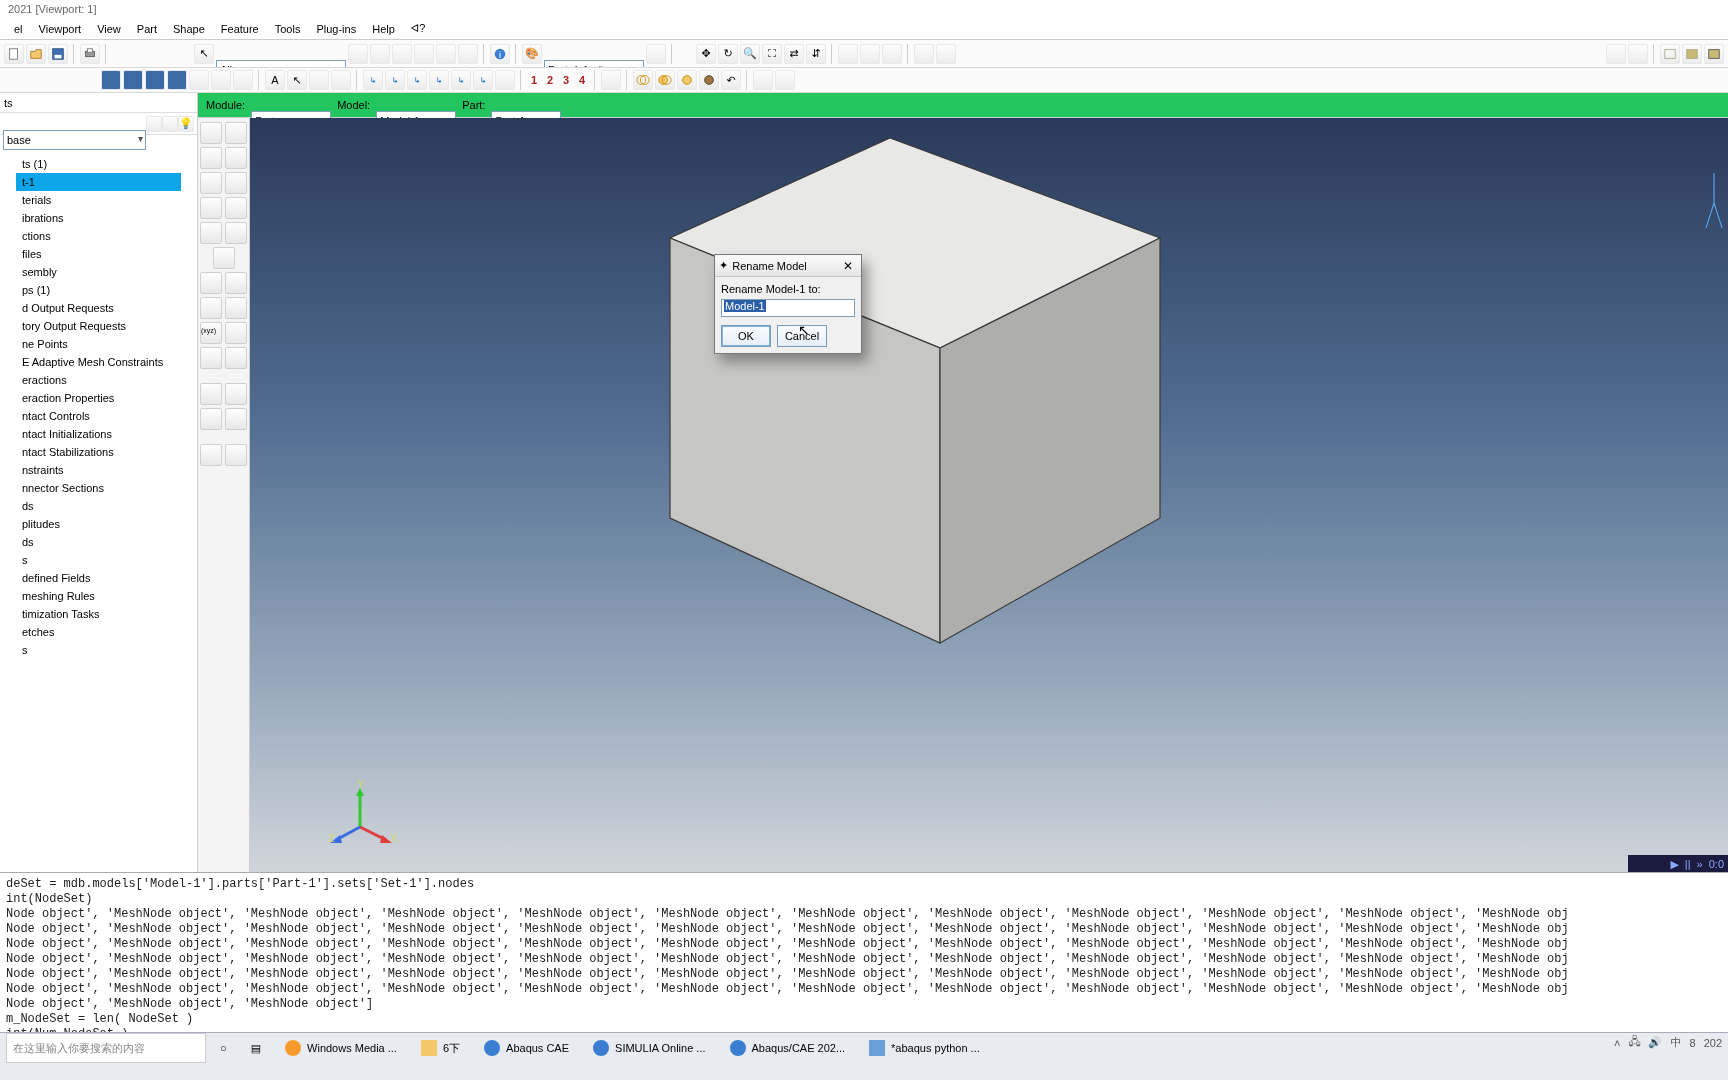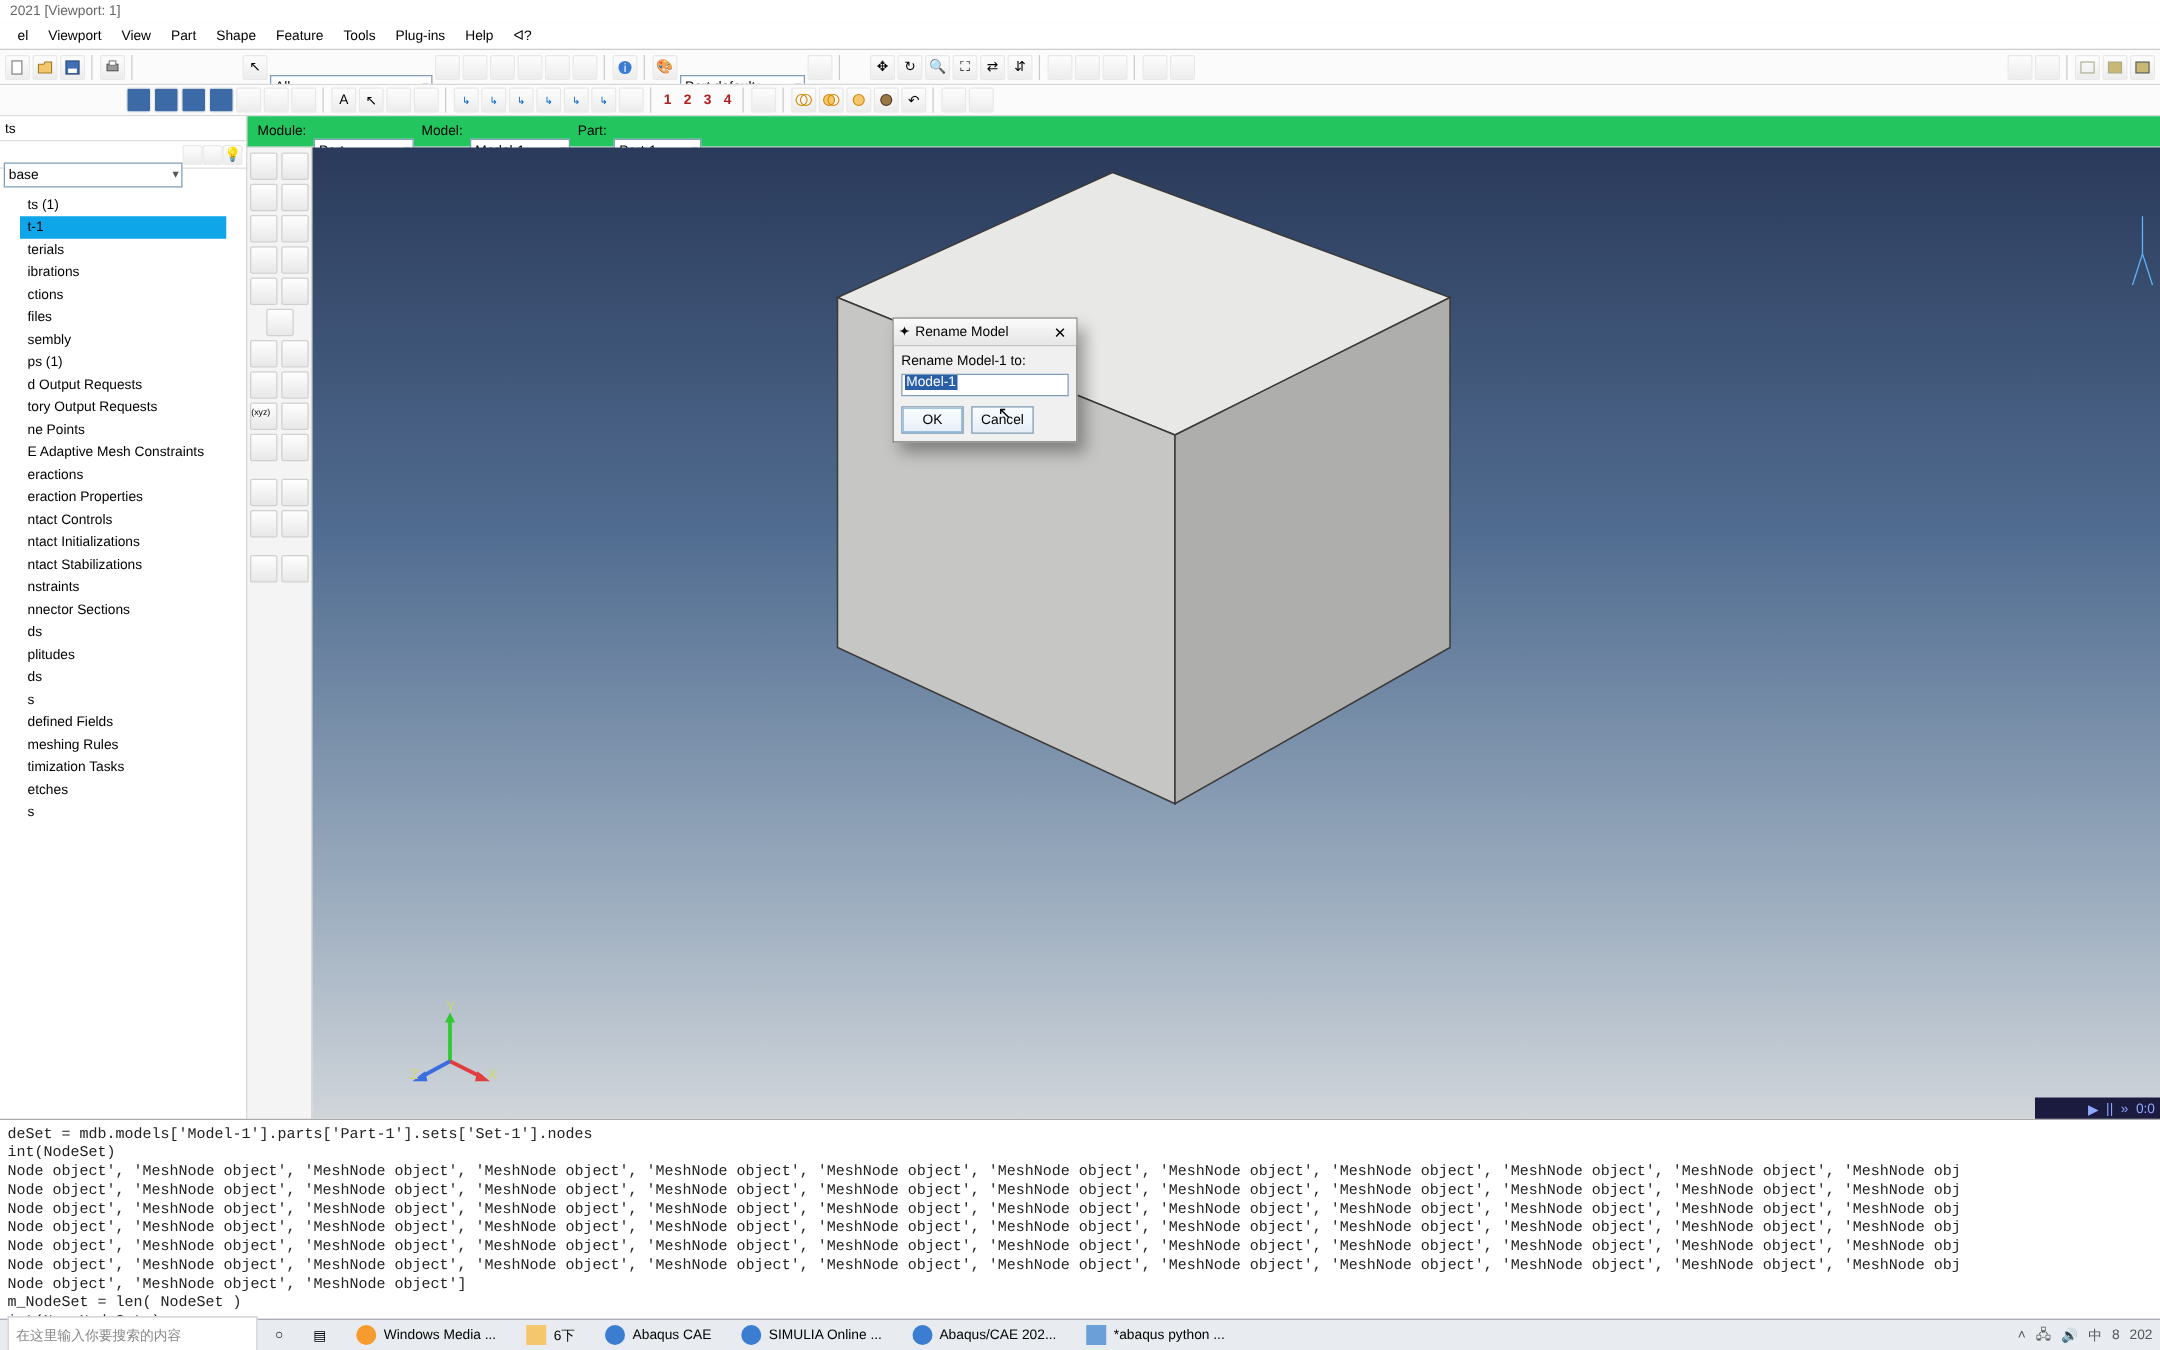--- a/index.html
+++ b/index.html
@@ -20,21 +20,21 @@
 .tree-item { padding:1px 2px 1px 6px; white-space:nowrap; cursor:default; line-height:16px;}
 .tree-item.sel { background:#0ea5e9;}
 .canvas-wrap { flex:1; display:flex; flex-direction:column;}
 .context-bar { height:25px; background:#22c55e; border-bottom:1px solid #ccc; display:flex; align-items:center; gap:6px; padding:0 8px;}
 .canvas-row { flex:1; display:flex; min-height:0;}
 .tool-palette { width:52px; background:#f4f4f4; border-right:1px solid #ccc; display:flex; flex-direction:column; align-items:center; gap:3px; padding:4px 2px;}
 .prow { display:flex; gap:3px;}
 .pbtn { width:22px; height:22px; border:1px solid #d0d0d0; background:linear-gradient(#fefefe,#e8e8e8); border-radius:2px;}
 .viewport { flex:1; position:relative; background:linear-gradient(#2a3a5a 0%, #516d91 40%, #97a9bc 75%, #d0d5da 100%); overflow:hidden;}
 .console { height:160px; background:#fff; border-top:1px solid #aaa; font-family:"Courier New",monospace; font-size:12px; padding:4px 6px; overflow:hidden; white-space:pre; color:#222; line-height:1.25;}
-.taskbar { height:25px; background:#e8ecf0; border-top:1px solid #aab; display:flex; align-items:center; gap:4px; padding:0 6px;}
+.taskbar { height:48px; background:#e8ecf0; border-top:1px solid #aab; display:flex; align-items:flex-start; gap:4px; padding:0 6px;}
 .task-item { height:30px; padding:0 10px; display:flex; align-items:center; gap:6px; border-radius:2px; cursor:default;}
 .task-item img,.task-ico{width:16px;height:16px;display:inline-block;}
 .search-box { flex:0 0 200px; height:30px; background:#fff; border:1px solid #ccc; padding:0 6px; display:flex; align-items:center; color:#888;}
 .dialog { position:absolute; left:464px; top:136px; width:148px; background:#f0f0f0; border:1px solid #7a7a7a; box-shadow:6px 8px 12px rgba(0,0,0,.35); z-index:30;}
 .dlg-title { height:22px; display:flex; align-items:center; gap:4px; padding:0 4px; background:linear-gradient(#fbfbfb,#e6e6e6); border-bottom:1px solid #c5c5c5;}
 .dlg-close { margin-left:auto; width:18px; height:16px; display:flex; align-items:center; justify-content:center; font-size:12px; cursor:default;}
 .dlg-body { padding:6px;}
 .dlg-input { width:100%; height:18px; border:1px solid #7e9db9; background:#fff; padding:0 2px;}
 .dlg-input span{ background:#2a5fa8; color:#fff; padding:0 1px;}
 .dlg-btns { display:flex; gap:6px; justify-content:flex-start; margin-top:8px;}

